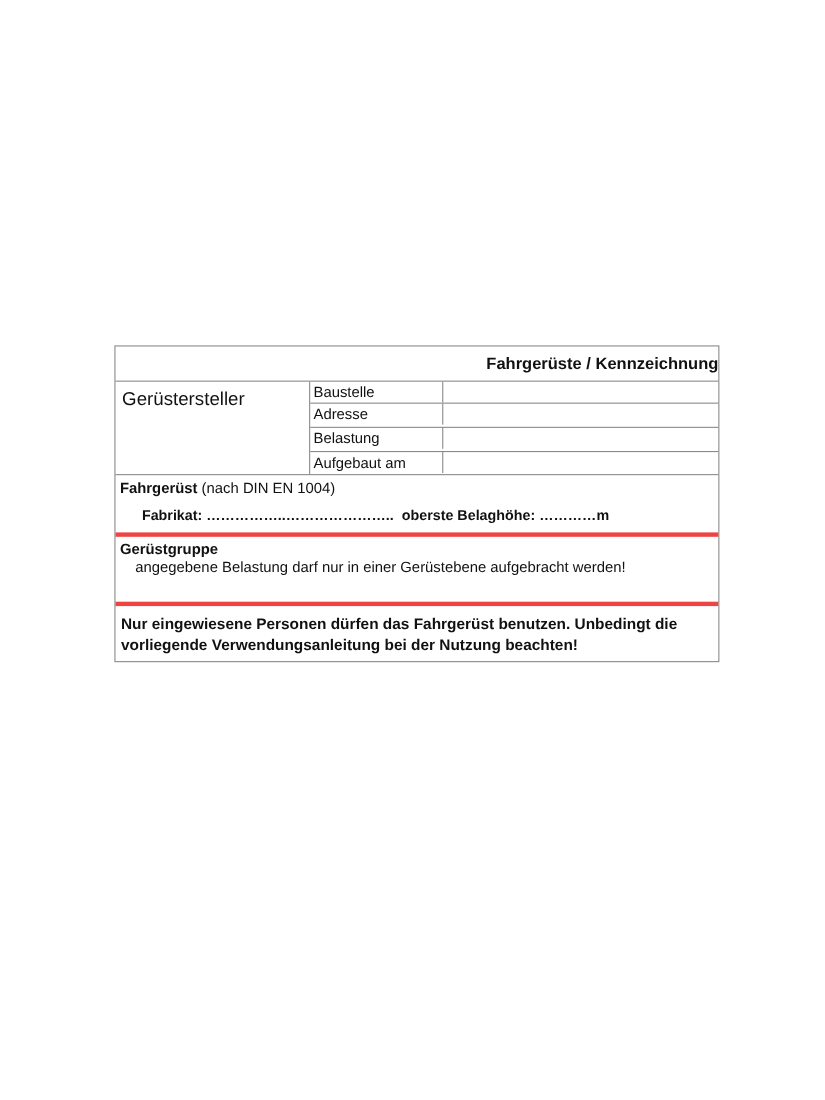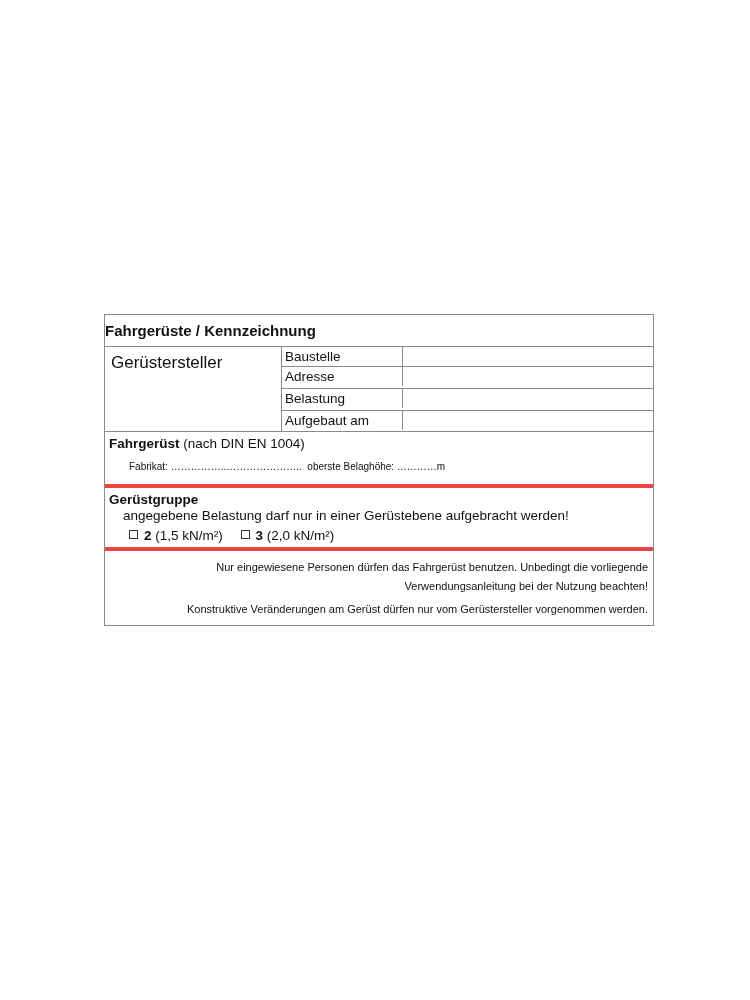--- a/index.html
+++ b/index.html
@@ -1,33 +1,33 @@
 <!DOCTYPE html>
 <html><head>
 <meta charset="utf-8">
 <style>
   html, body { margin:0; padding:0; background:#ffffff; }
   body { width:750px; height:1000px; position:relative; font-family:"Liberation Sans", sans-serif; color:#111; }
   .card { position:absolute; left:104px; top:314px; width:550px; border:1px solid #8a8a8a; box-sizing:border-box; }
-  .title { height:31px; border-bottom:1px solid #8a8a8a; text-align:left; font-weight:bold; font-size:15px; line-height:31px; }
+  .title { height:31px; border-bottom:1px solid #8a8a8a; text-align:right; font-weight:bold; font-size:15px; line-height:31px; }
   .info { display:flex; border-bottom:1px solid #8a8a8a; }
   .maker { width:177px; border-right:1px solid #8a8a8a; font-size:17px; padding:6px 0 0 6px; box-sizing:border-box; }
   .fields { flex:1; }
   .frow { display:flex; border-bottom:1px solid #8a8a8a;flex-direction:column; }
   .frow:last-child { border-bottom:none; }
   .flabel { width:121px; border-right:1px solid #8a8a8a; font-size:13.5px; padding:1px 3px; box-sizing:border-box; line-height:17px; }
   .fval { flex:1; }
   .r1 { height:19px; } .r2 { height:21px;justify-content:flex-end; } .r3 { height:21px; } .r4 { height:33px; } .r5 { height:20px; }
   .sec { border-bottom:4px solid #ef4444; padding:4px 4px 5px 4px; font-size:13.5px; }
   .sec b { font-weight:bold; }
-  .fab { padding:10px 0 0 20px; font-weight:normal; font-size:10px; }
+  .fab { padding:10px 0 0 20px; font-weight:bold; font-size:13px; }
   .indent { padding-left:14px; line-height:18px; }
   .chk { display:inline-block; width:7px; height:7px; border:1px solid #333; margin-right:6px; vertical-align:1px; }
   .opt { margin-right:14px; }
-  .notes { padding:7px 5px 6px 5px; font-weight:normal; font-size:11px; line-height:18.5px;text-align:right; }
+  .notes { padding:7px 5px 6px 5px; font-weight:bold; font-size:14px; line-height:18.5px; }
   .notes p { margin:0 0 5px 0; }
   .notes p:last-child { margin-bottom:0; }
 </style>
 </head>
 <body>
 
 <div class="card">
   <div class="title">Fahrgerüste / Kennzeichnung</div>
 
   <div class="info">
@@ -59,27 +59,18 @@
     </div>
     <div class="fab">
       <span>Fabrikat: ……………..…………………..</span>&nbsp;
       <span>oberste Belaghöhe: …………m</span>
     </div>
   </div>
 
   <div class="sec" style="height:63px; box-sizing:border-box;">
     <div><b>Gerüstgruppe</b></div>
     <div class="indent">angegebene Belastung darf nur in einer Gerüstebene aufgebracht werden!</div>
-    <div class="indent" style="padding-left:20px; margin-top:2px;">
-      <span class="opt">
-        <span class="chk"></span><b>2</b> <span>(1,5 kN/m²)</span>
-      </span>
-      <span class="opt">
-        <span class="chk"></span><b>3</b> <span>(2,0 kN/m²)</span>
-      </span>
-    </div>
   </div>
 
   <div class="notes">
     <p>Nur eingewiesene Personen dürfen das Fahrgerüst benutzen. Unbedingt die vorliegende Verwendungsanleitung bei der Nutzung beachten!</p>
-    <p>Konstruktive Veränderungen am Gerüst dürfen nur vom Gerüstersteller vorgenommen werden.</p>
   </div>
 </div>
 
 </body></html>

